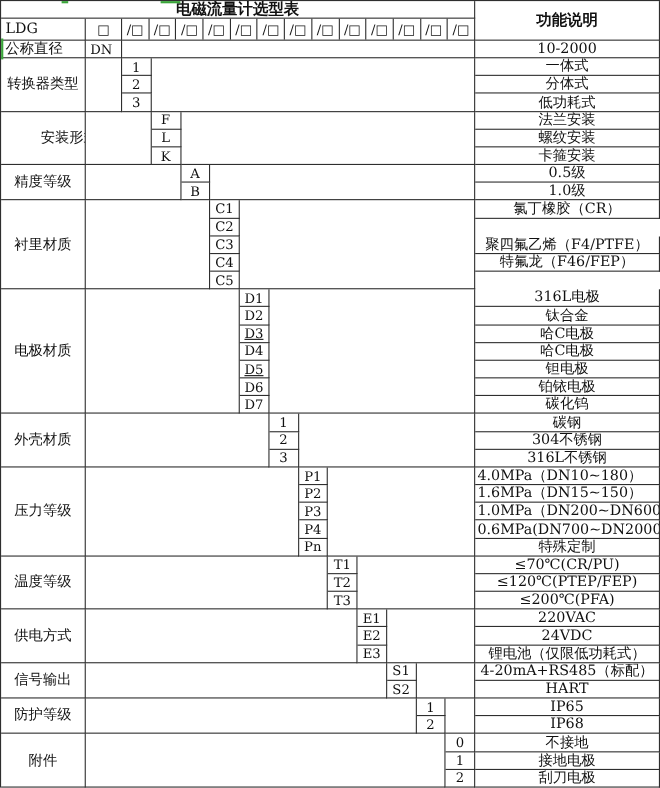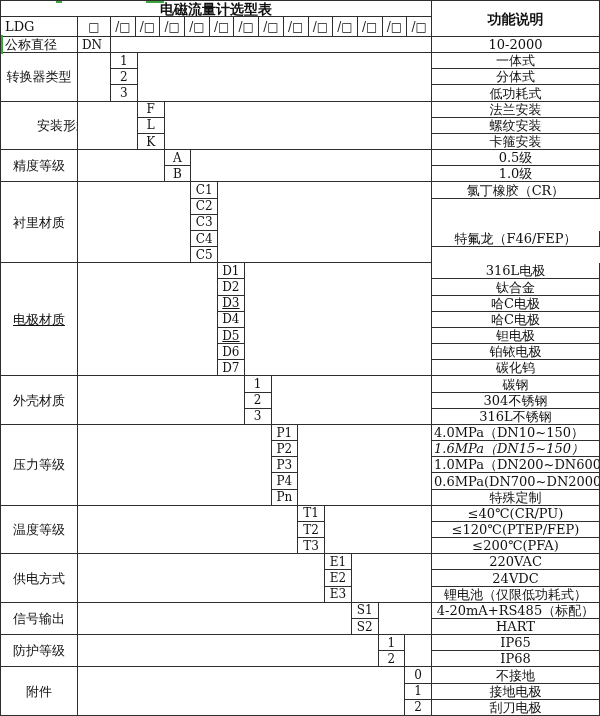--- a/index.html
+++ b/index.html
@@ -104,25 +104,26 @@
     <div class="cell" style="grid-area: 10 / 15 / 11 / 16;">0.5级</div>
     <div class="cell code" style="grid-area: 11 / 5 / 12 / 6;">B</div>
     <div class="cell" style="grid-area: 11 / 15 / 12 / 16;">1.0级</div>
     <div class="cell" style="grid-area: 10 / 6 / 12 / 15;"></div>
     <div class="cell" style="grid-area: 12 / 1 / 17 / 2;">衬里材质</div>
     <div class="cell" style="grid-area: 12 / 2 / 17 / 6;"></div>
     <div class="cell code" style="grid-area: 12 / 6 / 13 / 7;">C1</div>
     <div class="cell" style="grid-area: 12 / 15 / 13 / 16;">氯丁橡胶（CR）</div>
     <div class="cell code" style="grid-area: 13 / 6 / 14 / 7;">C2</div>
     <div class="cell code" style="grid-area: 14 / 6 / 15 / 7;">C3</div>
+    <div class="cell" style="grid-area: 14 / 15 / 15 / 16;">聚四氟乙烯（F4/PTFE）</div>
     <div class="cell code" style="grid-area: 15 / 6 / 16 / 7;">C4</div>
     <div class="cell" style="grid-area: 15 / 15 / 16 / 16;">特氟龙（F46/FEP）</div>
     <div class="cell code" style="grid-area: 16 / 6 / 17 / 7;">C5</div>
     <div class="cell" style="grid-area: 12 / 7 / 17 / 15;"></div>
-    <div class="cell" style="grid-area: 17 / 1 / 24 / 2; text-decoration: underline;">电极材质</div>
+    <div class="cell" style="grid-area: 17 / 1 / 24 / 2;">电极材质</div>
     <div class="cell" style="grid-area: 17 / 2 / 24 / 7;"></div>
     <div class="cell code" style="grid-area: 17 / 7 / 18 / 8;">D1</div>
     <div class="cell" style="grid-area: 17 / 15 / 18 / 16;">316L电极</div>
     <div class="cell code" style="grid-area: 18 / 7 / 19 / 8;">D2</div>
     <div class="cell" style="grid-area: 18 / 15 / 19 / 16;">钛合金</div>
     <div class="cell code" style="grid-area: 19 / 7 / 20 / 8; text-decoration: underline;">D3</div>
     <div class="cell" style="grid-area: 19 / 15 / 20 / 16;">哈C电极</div>
     <div class="cell code" style="grid-area: 20 / 7 / 21 / 8;">D4</div>
     <div class="cell" style="grid-area: 20 / 15 / 21 / 16;">哈C电极</div>
     <div class="cell code" style="grid-area: 21 / 7 / 22 / 8; text-decoration: underline;">D5</div>
@@ -137,34 +138,34 @@
     <div class="cell code" style="grid-area: 24 / 8 / 25 / 9;">1</div>
     <div class="cell" style="grid-area: 24 / 15 / 25 / 16;">碳钢</div>
     <div class="cell code" style="grid-area: 25 / 8 / 26 / 9;">2</div>
     <div class="cell" style="grid-area: 25 / 15 / 26 / 16;">304不锈钢</div>
     <div class="cell code" style="grid-area: 26 / 8 / 27 / 9;">3</div>
     <div class="cell" style="grid-area: 26 / 15 / 27 / 16;">316L不锈钢</div>
     <div class="cell" style="grid-area: 24 / 9 / 27 / 15;"></div>
     <div class="cell" style="grid-area: 27 / 1 / 32 / 2;">压力等级</div>
     <div class="cell" style="grid-area: 27 / 2 / 32 / 9;"></div>
     <div class="cell code" style="grid-area: 27 / 9 / 28 / 10;">P1</div>
-    <div class="cell fl" style="grid-area: 27 / 15 / 28 / 16;">4.0MPa（DN10~150）</div>
+    <div class="cell fl" style="grid-area: 27 / 15 / 28 / 16;">4.0MPa（DN10~180）</div>
     <div class="cell code" style="grid-area: 28 / 9 / 29 / 10;">P2</div>
-    <div class="cell fl" style="grid-area: 28 / 15 / 29 / 16; font-style: italic;">1.6MPa（DN15~150）</div>
+    <div class="cell fl" style="grid-area: 28 / 15 / 29 / 16;">1.6MPa（DN15~150）</div>
     <div class="cell code" style="grid-area: 29 / 9 / 30 / 10;">P3</div>
     <div class="cell fl" style="grid-area: 29 / 15 / 30 / 16;">1.0MPa（DN200~DN600）</div>
     <div class="cell code" style="grid-area: 30 / 9 / 31 / 10;">P4</div>
     <div class="cell fl" style="grid-area: 30 / 15 / 31 / 16;">0.6MPa(DN700~DN2000)</div>
     <div class="cell code" style="grid-area: 31 / 9 / 32 / 10;">Pn</div>
     <div class="cell" style="grid-area: 31 / 15 / 32 / 16;">特殊定制</div>
     <div class="cell" style="grid-area: 27 / 10 / 32 / 15;"></div>
     <div class="cell" style="grid-area: 32 / 1 / 35 / 2;">温度等级</div>
     <div class="cell" style="grid-area: 32 / 2 / 35 / 10;"></div>
     <div class="cell code" style="grid-area: 32 / 10 / 33 / 11;">T1</div>
-    <div class="cell" style="grid-area: 32 / 15 / 33 / 16;">≤40℃(CR/PU)</div>
+    <div class="cell" style="grid-area: 32 / 15 / 33 / 16;">≤70℃(CR/PU)</div>
     <div class="cell code" style="grid-area: 33 / 10 / 34 / 11;">T2</div>
     <div class="cell" style="grid-area: 33 / 15 / 34 / 16;">≤120℃(PTEP/FEP)</div>
     <div class="cell code" style="grid-area: 34 / 10 / 35 / 11;">T3</div>
     <div class="cell" style="grid-area: 34 / 15 / 35 / 16;">≤200℃(PFA)</div>
     <div class="cell" style="grid-area: 32 / 11 / 35 / 15;"></div>
     <div class="cell" style="grid-area: 35 / 1 / 38 / 2;">供电方式</div>
     <div class="cell" style="grid-area: 35 / 2 / 38 / 11;"></div>
     <div class="cell code" style="grid-area: 35 / 11 / 36 / 12;">E1</div>
     <div class="cell" style="grid-area: 35 / 15 / 36 / 16;">220VAC</div>
     <div class="cell code" style="grid-area: 36 / 11 / 37 / 12;">E2</div>

